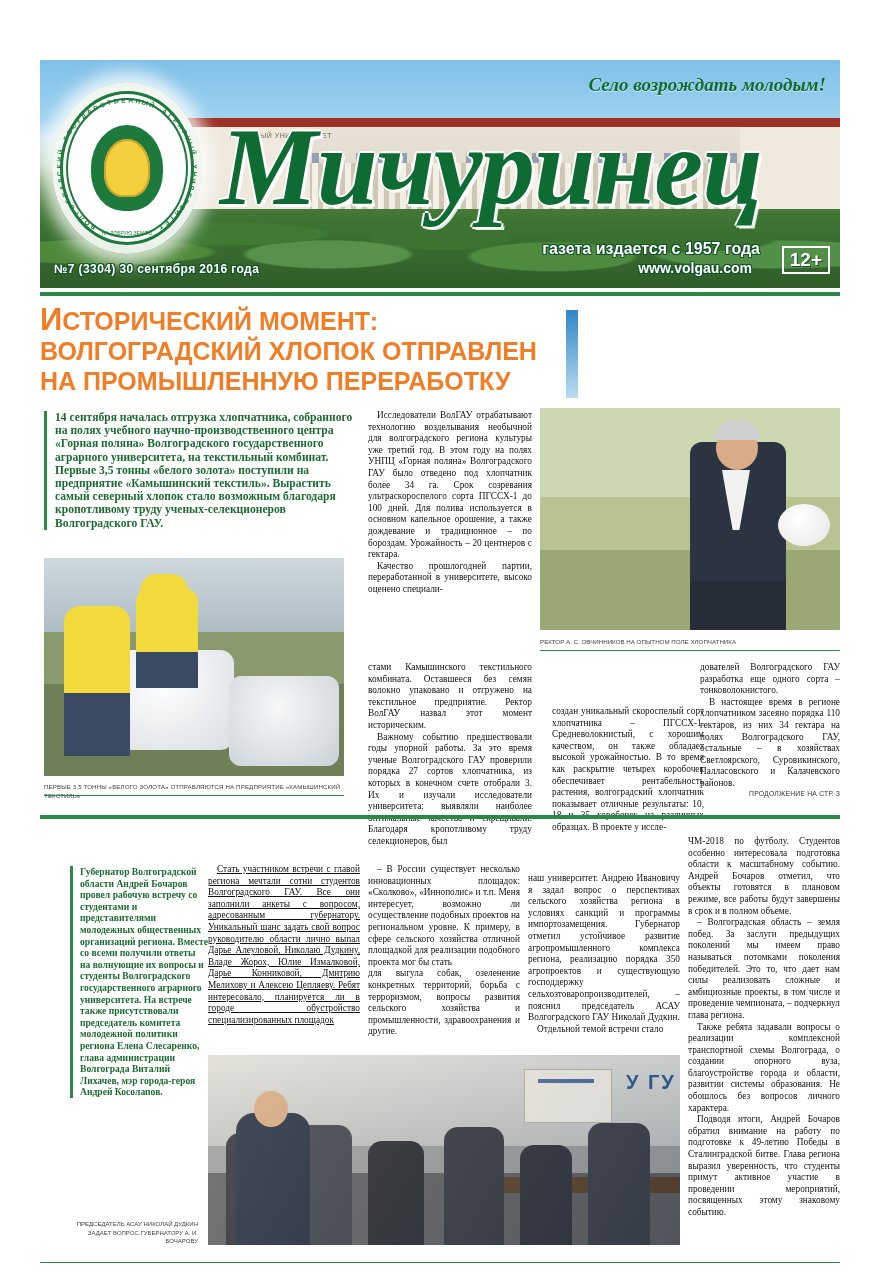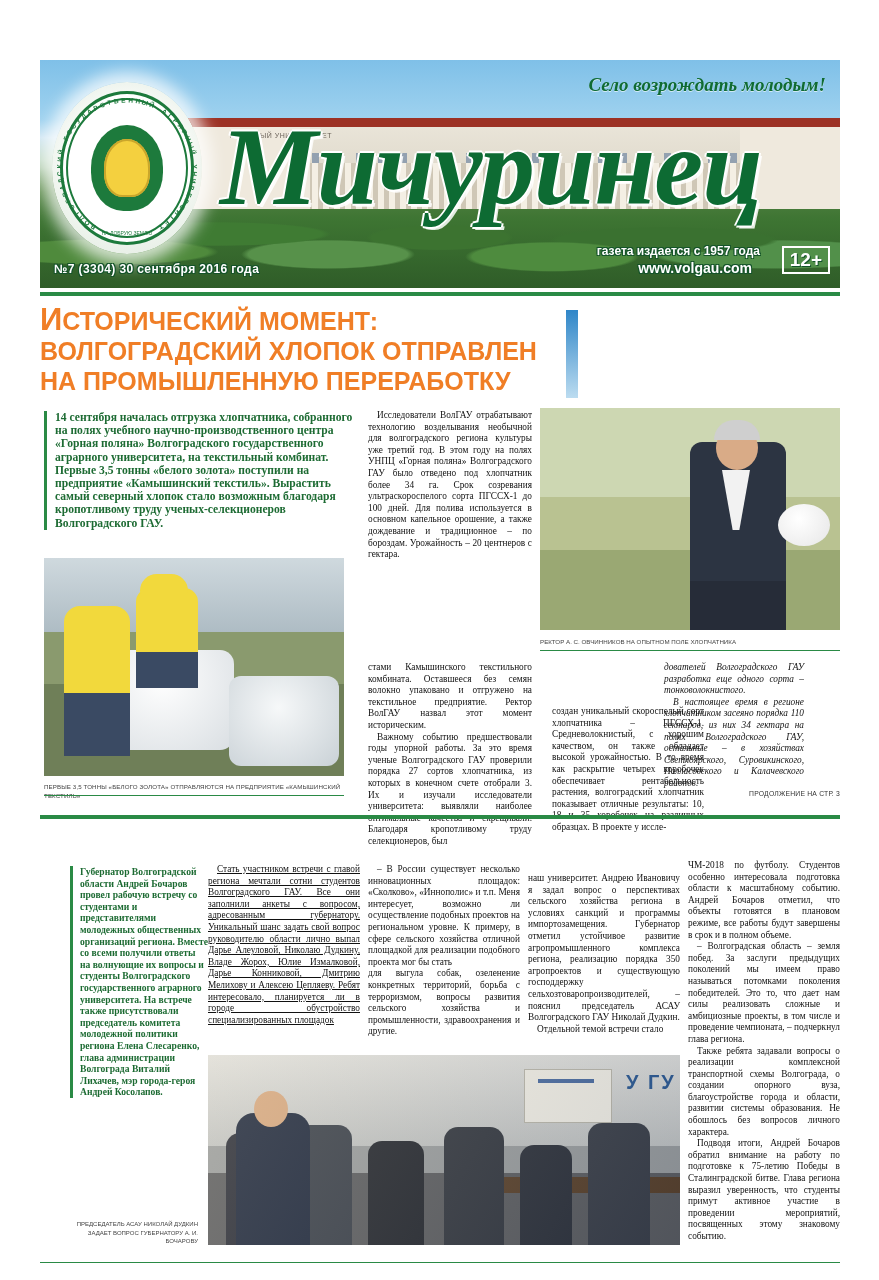--- a/index.html
+++ b/index.html
@@ -51,21 +51,21 @@
     font-family:"Liberation Sans",sans-serif;white-space:nowrap;}
   .tagline{position:absolute;right:14px;top:14px;font-style:italic;font-weight:bold;font-size:19px;color:#0f6b33;
     font-family:"Liberation Serif",serif;text-shadow:0 1px 0 rgba(255,255,255,.6);}
   .paper-title{position:absolute;left:180px;top:52px;font-family:"Liberation Serif",serif;font-style:italic;
     font-weight:bold;font-size:110px;line-height:110px;color:#0d6b33;letter-spacing:-1px;
     text-shadow:2px 0 0 #fff,-2px 0 0 #fff,0 2px 0 #fff,0 -2px 0 #fff,3px 3px 0 rgba(255,255,255,.85);text-align:center;}
   .issue{position:absolute;left:14px;bottom:12px;font-family:"Liberation Sans",sans-serif;font-weight:bold;
     font-size:12px;color:#ffffff;letter-spacing:.4px;
     text-shadow:1px 1px 0 #14532a,-1px -1px 0 #14532a,1px -1px 0 #14532a,-1px 1px 0 #14532a;}
   .founded{position:absolute;right:80px;bottom:30px;font-family:"Liberation Sans",sans-serif;font-weight:bold;
-    font-size:12px;color:#fff;text-shadow:1px 1px 0 #14532a,-1px -1px 0 #14532a,1px -1px 0 #14532a,-1px 1px 0 #14532a;}
+    font-size:16px;color:#fff;text-shadow:1px 1px 0 #14532a,-1px -1px 0 #14532a,1px -1px 0 #14532a,-1px 1px 0 #14532a;}
   .site{position:absolute;right:88px;bottom:12px;font-family:"Liberation Sans",sans-serif;font-weight:bold;
     font-size:14px;color:#fff;text-shadow:1px 1px 0 #14532a,-1px -1px 0 #14532a,1px -1px 0 #14532a,-1px 1px 0 #14532a;}
   .age{position:absolute;right:10px;bottom:14px;border:2px solid #fff;padding:1px 6px;color:#fff;
     font-family:"Liberation Sans",sans-serif;font-weight:bold;font-size:19px;
     text-shadow:1px 1px 0 #14532a;}
 
   
   .rule-green{position:absolute;left:40px;width:800px;height:4px;background:#2a8a45;}
   .rule-thin{position:absolute;left:40px;width:800px;height:1px;background:#2a8a45;}
 
@@ -108,35 +108,35 @@
   .photo2 .rect-hair{position:absolute;left:174px;top:12px;width:46px;height:20px;border-radius:22px 22px 0 0;background:#cfcfcf;}
   .photo2 .rect-shirt{position:absolute;left:182px;top:62px;width:28px;height:60px;background:#f2f2f2;
     clip-path:polygon(0 0,100% 0,62% 100%,38% 100%);}
   .photo2 .rect-cotton{position:absolute;left:238px;top:96px;width:52px;height:42px;border-radius:50%;
     background:radial-gradient(circle at 40% 35%,#ffffff,#e6e6e6);}
   .cap2{position:absolute;left:540px;top:637px;width:300px;font-family:"Liberation Sans",sans-serif;
     font-size:6.2px;line-height:9px;color:#444;text-transform:uppercase;}
   .cap2-rule{position:absolute;left:540px;top:650px;width:300px;height:1px;background:#2a8a45;}
   .c1-a{left:368px;top:662px;width:164px;}
   .c1-b{left:552px;top:662px;width:152px;margin-top:44px;}
-  .c1-c{left:664px;top:662px;width:140px;font-style:italic;}
+  .c1-c{left:700px;top:662px;width:140px;}
   .cont{position:absolute;left:700px;top:790px;width:140px;text-align:right;
     font-family:"Liberation Sans",sans-serif;font-size:6.8px;color:#333;text-transform:uppercase;letter-spacing:.2px;}
 
   
   .h2{position:absolute;left:40px;top:828px;width:800px;text-align:center;
     font-family:"Liberation Serif",serif;font-size:26px;color:#2a8a45;}
   .lead2{position:absolute;left:70px;top:866px;width:128px;padding-left:7px;border-left:3px solid #2a8a45;
     font-family:"Liberation Serif",serif;font-weight:bold;font-size:9.6px;line-height:11.6px;color:#1d6b33;}
   .cap3{position:absolute;left:74px;top:1220px;width:124px;text-align:right;
     font-family:"Liberation Sans",sans-serif;font-size:6px;line-height:8.5px;color:#444;text-transform:uppercase;}
   .c2-a{left:208px;top:864px;width:152px;text-decoration:underline;}
   .c2-b{left:368px;top:864px;width:152px;}
   .c2-c{left:528px;top:864px;width:152px;margin-top:9px;}
-  .c2-d{left:688px;top:860px;width:152px;}
+  .c2-d{left:688px;top:836px;width:152px;}
   .photo3{position:absolute;left:208px;top:1055px;width:472px;height:190px;overflow:hidden;
     background:linear-gradient(#c9cfd4 0 46%,#9aa0a6 46% 62%,#5c6068 62% 100%);}
   .photo3 .wall{position:absolute;left:0;top:0;width:100%;height:48%;
     background:linear-gradient(#dfe2e4,#c2c7cb);}
   .photo3 .board{position:absolute;left:316px;top:14px;width:86px;height:52px;background:#f2f2ee;border:1px solid #b9b9b2;}
   .photo3 .board-t{position:absolute;left:330px;top:24px;width:56px;height:4px;background:#4a6ea8;}
   .photo3 .ygu{position:absolute;left:418px;top:16px;font-family:"Liberation Sans",sans-serif;
     font-size:20px;font-weight:bold;color:#2a5b9a;letter-spacing:2px;}
   .photo3 .figure{position:absolute;bottom:0;border-radius:14px 14px 0 0;}
   .photo3 .f1{left:18px;width:54px;height:112px;background:#2a3040;}
@@ -251,20 +251,21 @@
     <div class="p-bag2"></div>
     <div class="p-man"></div>
     <div class="p-man2"></div>
     <div class="p-cap"></div>
   </div>
   <div class="cap1">Первые 3,5 тонны «белого золота» отправляются на предприятие «Камышинский текстиль»</div>
   <div class="cap1-rule"></div>
 
   <div class="col c1-mid">
     <p>Исследователи ВолГАУ отрабатывают технологию возделывания необычной для волгоградского региона культуры уже третий год. В этом году на полях УНПЦ «Горная поляна» Волгоградского ГАУ было отведено под хлопчатник более 34 га. Срок созревания ультраскороспелого сорта ПГССХ-1 до 100 дней. Для полива используется в основном капельное орошение, а также дождевание и традиционное – по бороздам. Урожайность – 20 центнеров с гектара.</p>
+    <p>Качество прошлогодней партии, переработанной в университете, высоко оценено специали-</p>
   </div>
 
   <div class="photo2">
     <div class="rect-man"></div>
     <div class="rect-shirt"></div>
     <div class="rect-head"></div>
     <div class="rect-hair"></div>
     <div class="rect-cotton"></div>
   </div>
   <div class="cap2">Ректор А. С. Овчинников на опытном поле хлопчатника</div>
@@ -296,21 +297,21 @@
     <p style="text-indent:0">для выгула собак, озеленение конкретных территорий, борьба с терроризмом, вопросы развития сельского хозяйства и промышленности, здравоохранения и другие.</p>
   </div>
   <div class="col c2-c">
     <p style="text-indent:0">наш университет. Андрею Ивановичу я задал вопрос о перспективах сельского хозяйства региона в условиях санкций и программы импортозамещения. Губернатор отметил устойчивое развитие агропромышленного комплекса региона, реализацию порядка 350 агропроектов и существующую господдержку сельхозтоваропроизводителей, – пояснил председатель АСАУ Волгоградского ГАУ Николай Дудкин.</p>
     <p>Отдельной темой встречи стало</p>
   </div>
   <div class="col c2-d">
     <p style="text-indent:0">ЧМ-2018 по футболу. Студентов особенно интересовала подготовка области к масштабному событию. Андрей Бочаров отметил, что объекты готовятся в плановом режиме, все работы будут завершены в срок и в полном объеме.</p>
     <p>– Волгоградская область – земля побед. За заслуги предыдущих поколений мы имеем право называться потомками поколения победителей. Это то, что дает нам силы реализовать сложные и амбициозные проекты, в том числе и проведение чемпионата, – подчеркнул глава региона.</p>
     <p>Также ребята задавали вопросы о реализации комплексной транспортной схемы Волгограда, о создании опорного вуза, благоустройстве города и области, развитии системы образования. Не обошлось без вопросов личного характера.</p>
-    <p>Подводя итоги, Андрей Бочаров обратил внимание на работу по подготовке к 75-летию Победы в Сталинградской битве. Глава региона выразил уверенность, что студенты примут активное участие в проведении мероприятий, посвященных этому знаковому событию.</p>
+    <p>Подводя итоги, Андрей Бочаров обратил внимание на работу по подготовке к 49-летию Победы в Сталинградской битве. Глава региона выразил уверенность, что студенты примут активное участие в проведении мероприятий, посвященных этому знаковому событию.</p>
   </div>
 
   <div class="photo3">
     <div class="wall"></div>
     <div class="board"></div>
     <div class="board-t"></div>
     <div class="ygu">У ГУ</div>
     <div class="table"></div>
     <div class="figure f1"></div>
     <div class="figure f2"></div>

